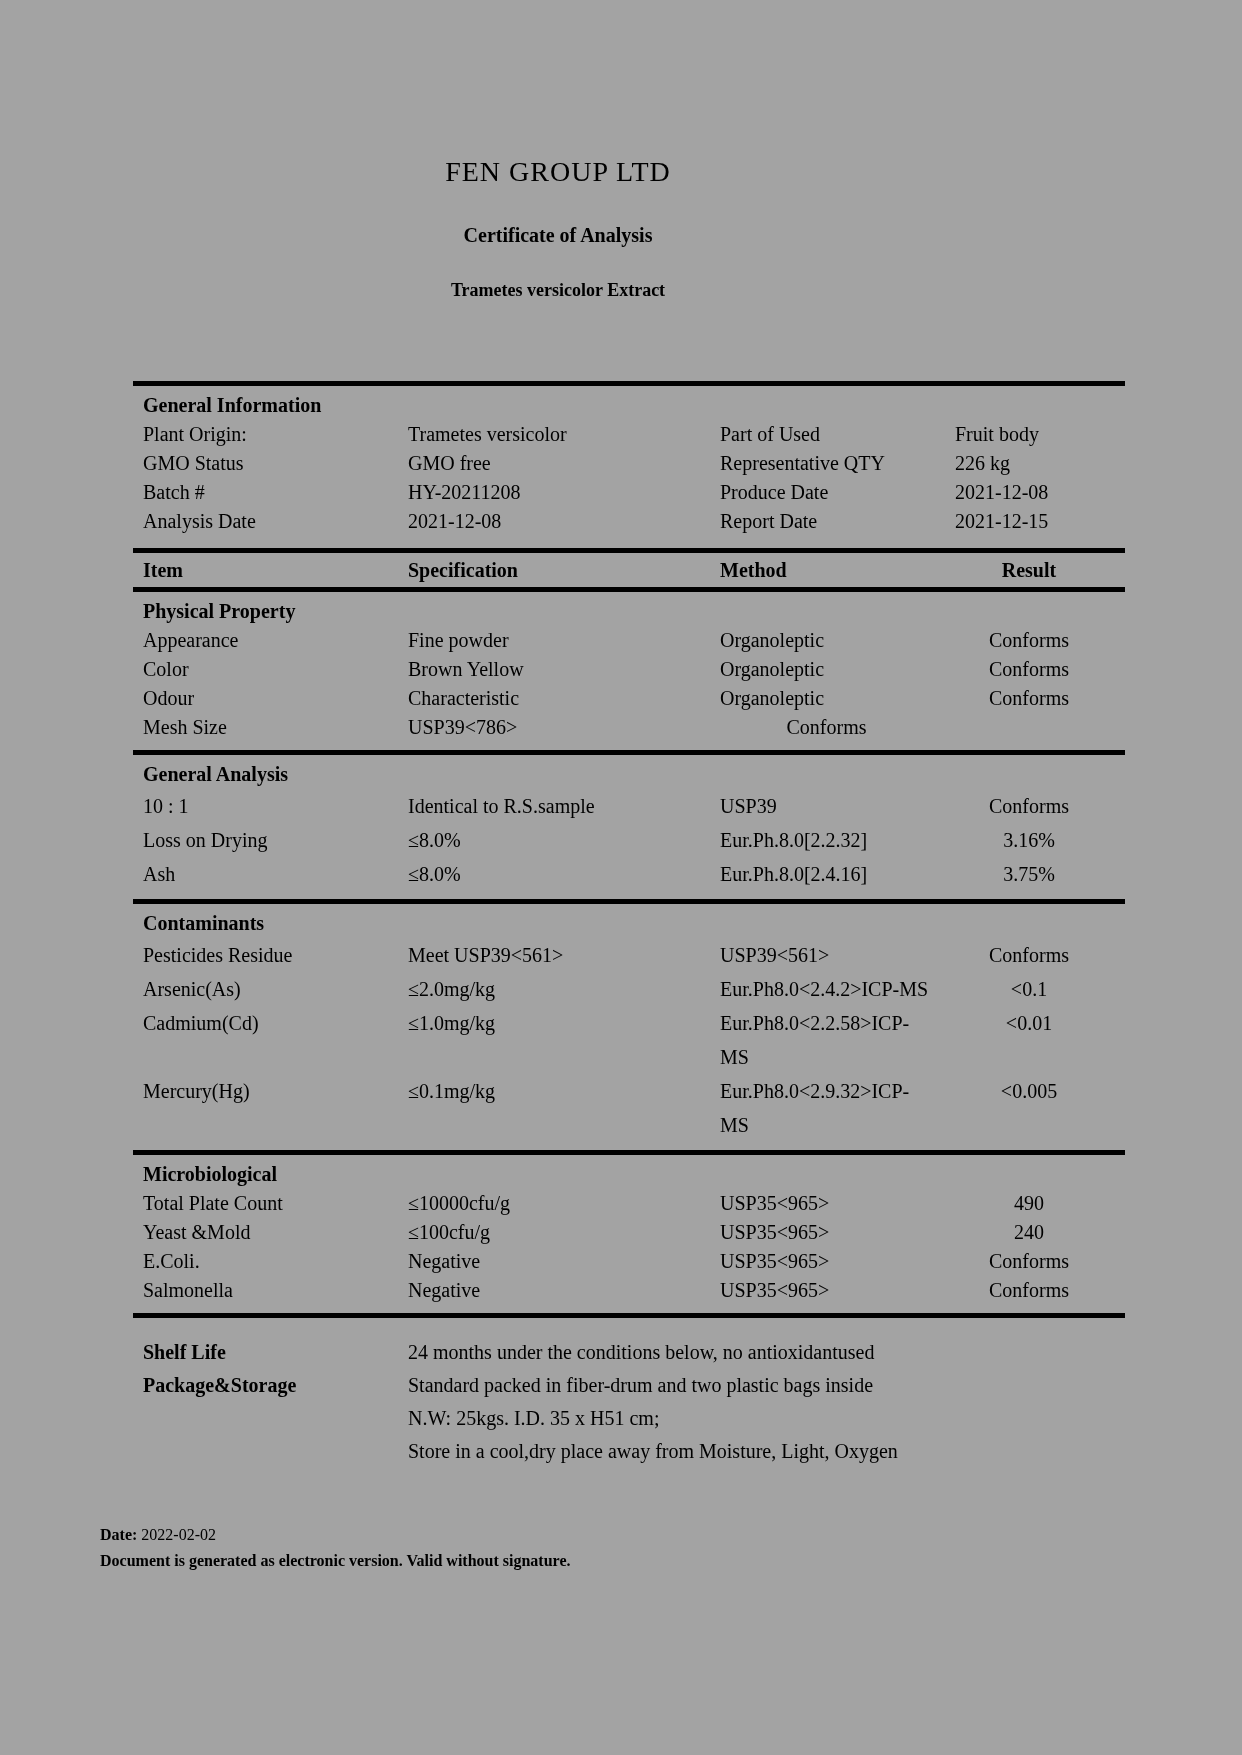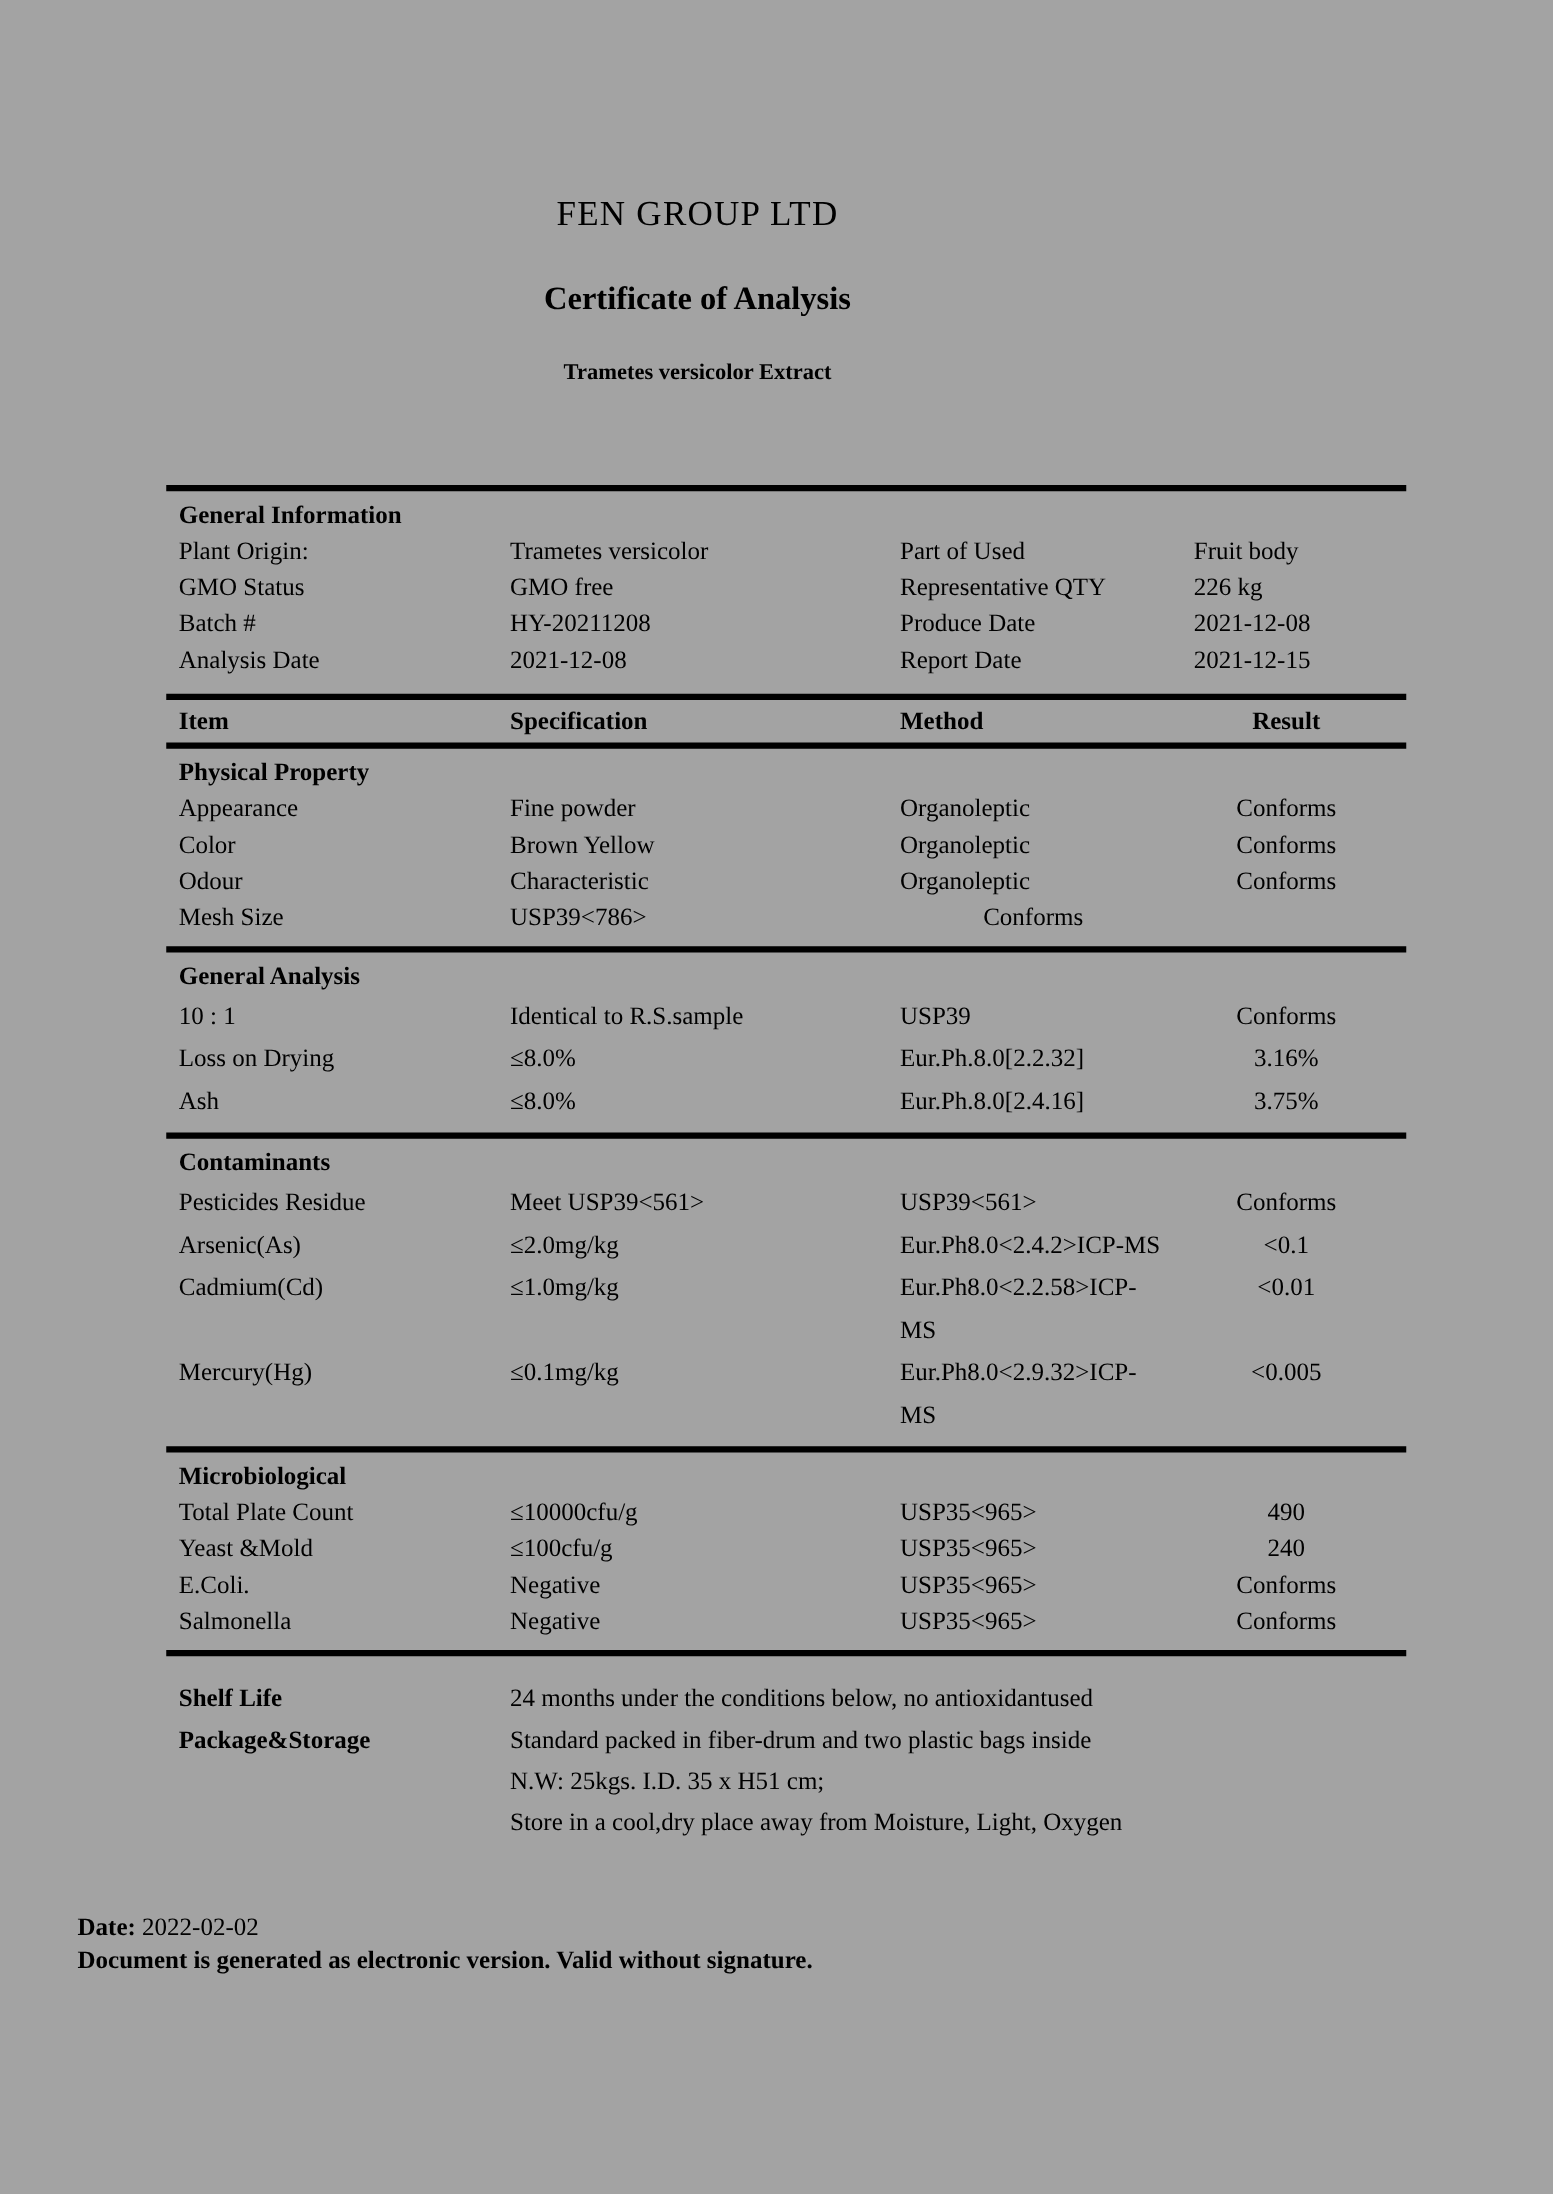--- a/index.html
+++ b/index.html
@@ -2,21 +2,21 @@
 <html><head>
 <meta charset="utf-8">
 <style>
   * { margin:0; padding:0; box-sizing:border-box; }
   html,body { width:1242px; height:1755px; background:#ffffff; overflow:hidden; }
   body { font-family:"Liberation Serif", "DejaVu Serif", serif; color:#000; }
   .page { width:1242px; height:1755px; background:#a3a3a3; position:relative; }
 
   .titles { padding-top:156px; margin-left:133px; width:850px; text-align:center; }
   .company { font-size:28px; font-weight:normal; letter-spacing:1px; }
-  .doc-title { font-size:26px; font-weight:bold; margin-top:36px; }
+  .doc-title { font-size:20px; font-weight:bold; margin-top:36px; }
   .product { font-size:18px; font-weight:bold; margin-top:33px; }
 
   .doc { margin-left:133px; width:992px; margin-top:80px; font-size:20px; }
   .rule { height:5px; background:#000; }
   .sec-heading { font-weight:bold; line-height:30px; padding-left:10px; padding-top:4px; }
 
   .gi { padding-bottom:12px; }
   .gi-row { display:grid; grid-template-columns:275px 312px 235px 170px; line-height:29px; }
   .gi-row > div:first-child { padding-left:10px; }
 
@@ -27,21 +27,21 @@
   .sec { padding-bottom:8px; }
   .t-row { display:grid; grid-template-columns:275px 312px 213px 192px; line-height:29px; }
   .t-row > div:first-child { padding-left:10px; }
   .t-row .res { text-align:center; }
   .sec.wide .t-row { line-height:34px; }
 
   .storage { padding-top:18px; padding-bottom:10px; }
   .st-row { display:grid; grid-template-columns:275px 1fr; line-height:33px; }
   .st-row > div:first-child { padding-left:10px; font-weight:bold; }
 
-  .footer { margin-left:62px; margin-top:44px; font-size:20px; line-height:26px; }
+  .footer { margin-left:100px; margin-top:44px; font-size:16px; line-height:26px; }
   .footer .date-label { font-weight:bold; }
   .footer .note { font-weight:bold; }
 </style>
 </head>
 <body>
 
 <div class="page">
 
   <div class="titles">
     <div class="company">FEN GROUP LTD</div>

